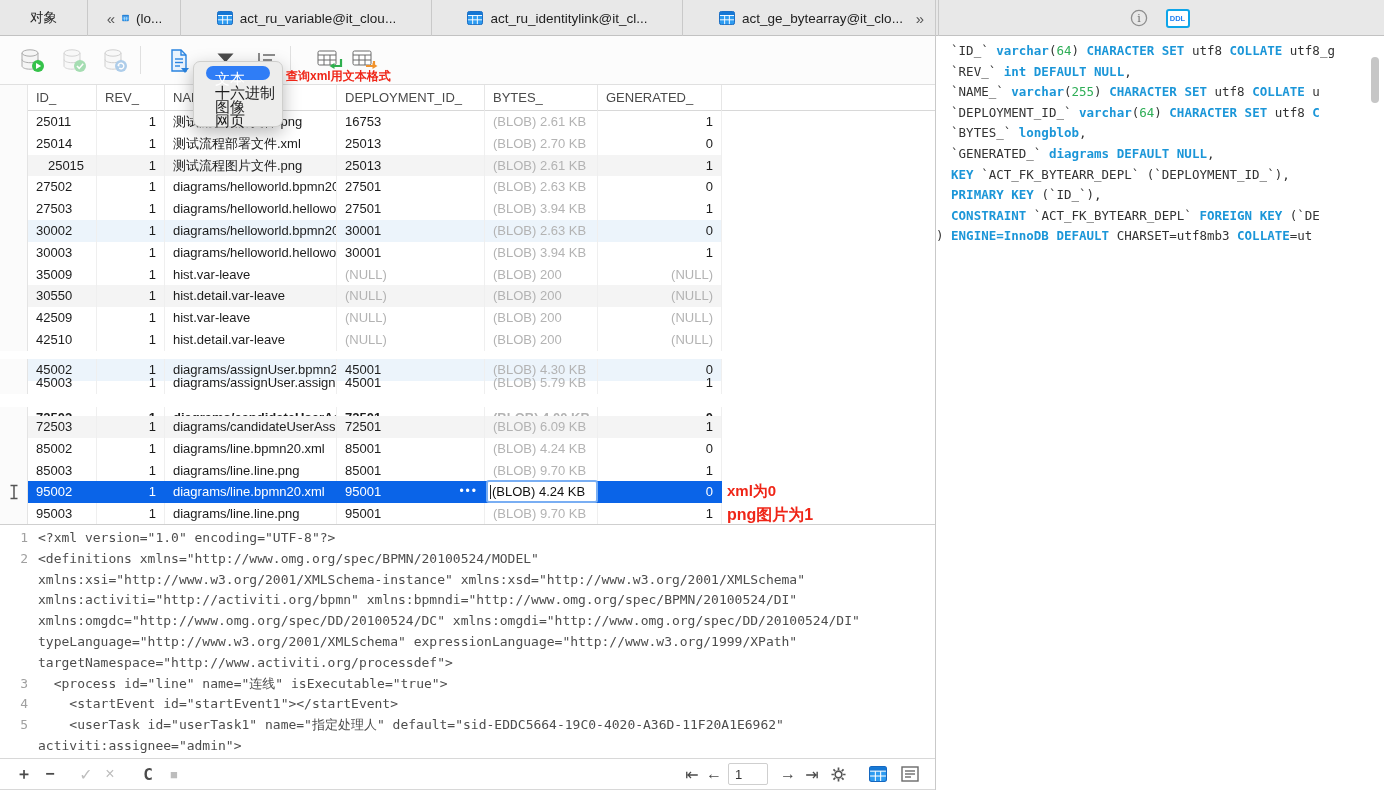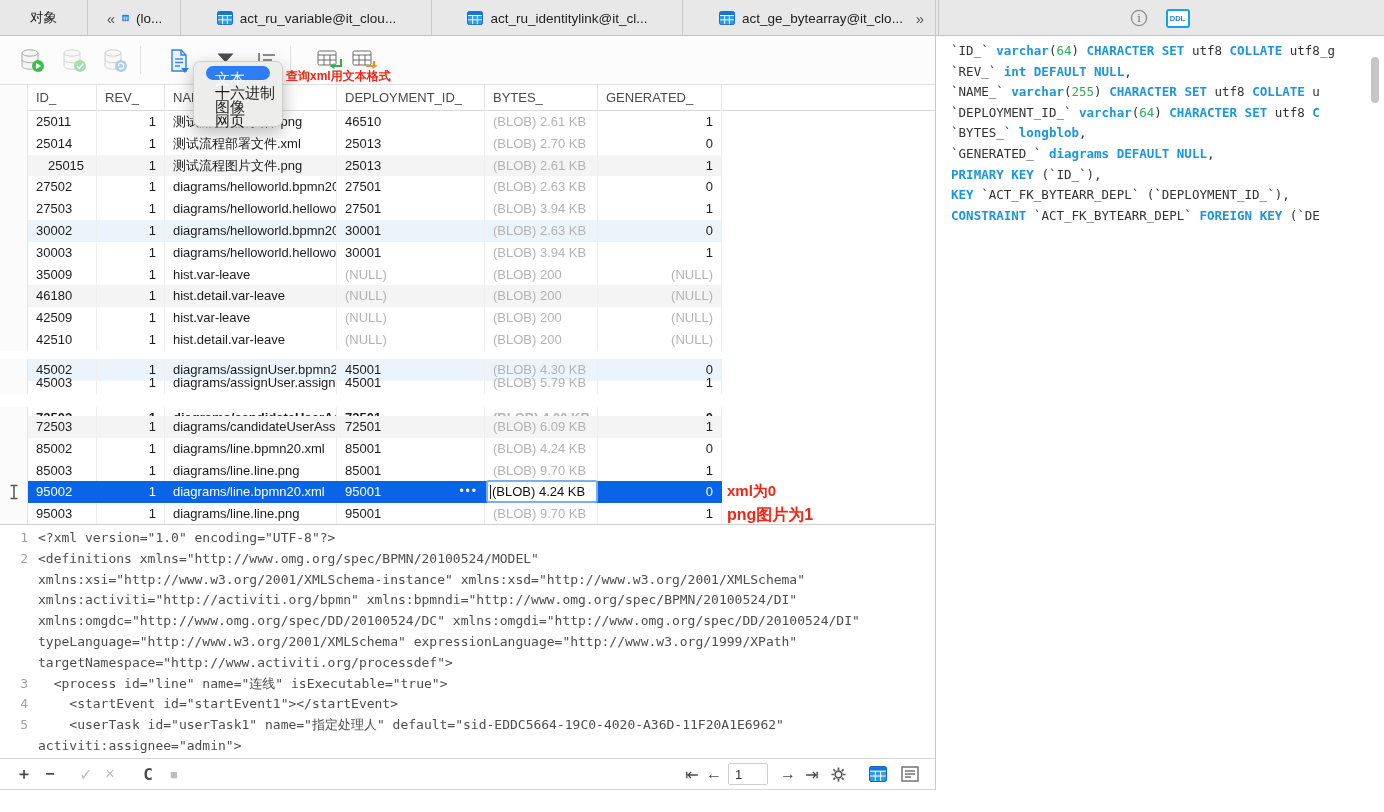--- a/index.html
+++ b/index.html
@@ -291,21 +291,21 @@
         <div class="ghcell" style="left: 485px; width: 113px;">BYTES_</div>
         <div class="ghcell" style="left: 598px; width: 124px;">GENERATED_</div>
         <div class="ghcell" style="left: 722px; width: 213px; border-right: none;"></div>
         <div class="ghcell" style="left: 0px; width: 28px; background: rgb(251, 251, 251);"></div>
       </div>
       <div class="grow" style="top: 26px;">
         <div class="gutter"></div>
         <div class="cell" style="left: 28px; width: 69px;">25011</div>
         <div class="cell num" style="left: 97px; width: 68px;">1</div>
         <div class="cell" style="left: 165px; width: 172px;">测试流程图片文件.png</div>
-        <div class="cell" style="left: 337px; width: 148px;">46510</div>
+        <div class="cell" style="left: 337px; width: 148px;">16753</div>
         <div class="cell gray" style="left: 485px; width: 113px;">(BLOB) 2.61 KB</div>
         <div class="cell num" style="left: 598px; width: 124px;">1</div>
       </div>
       <div class="grow" style="top: 47.79px;">
         <div class="gutter"></div>
         <div class="cell" style="left: 28px; width: 69px;">25014</div>
         <div class="cell num" style="left: 97px; width: 68px;">1</div>
         <div class="cell" style="left: 165px; width: 172px;">测试流程部署文件.xml</div>
         <div class="cell" style="left: 337px; width: 148px;">25013</div>
         <div class="cell gray" style="left: 485px; width: 113px;">(BLOB) 2.70 KB</div>
@@ -360,21 +360,21 @@
         <div class="gutter"></div>
         <div class="cell" style="left: 28px; width: 69px;">35009</div>
         <div class="cell num" style="left: 97px; width: 68px;">1</div>
         <div class="cell" style="left: 165px; width: 172px;">hist.var-leave</div>
         <div class="cell gray" style="left: 337px; width: 148px;">(NULL)</div>
         <div class="cell gray" style="left: 485px; width: 113px;">(BLOB) 200</div>
         <div class="cell num gray" style="left: 598px; width: 124px;">(NULL)</div>
       </div>
       <div class="grow stripe-g" style="top: 200.32px;">
         <div class="gutter"></div>
-        <div class="cell" style="left: 28px; width: 69px;">46180</div>
+        <div class="cell" style="left: 28px; width: 69px;">30550</div>
         <div class="cell num" style="left: 97px; width: 68px;">1</div>
         <div class="cell" style="left: 165px; width: 172px;">hist.detail.var-leave</div>
         <div class="cell gray" style="left: 337px; width: 148px;">(NULL)</div>
         <div class="cell gray" style="left: 485px; width: 113px;">(BLOB) 200</div>
         <div class="cell num gray" style="left: 598px; width: 124px;">(NULL)</div>
       </div>
       <div class="grow" style="top: 222.11px;">
         <div class="gutter"></div>
         <div class="cell" style="left: 28px; width: 69px;">42509</div>
         <div class="cell num" style="left: 97px; width: 68px;">1</div>
@@ -586,19 +586,20 @@
   <div class="watermark">@稀土掘金技术社区</div>
 
   <div class="vdivider"></div>
   <div class="ddlpane" id="ddlpane" style="padding-top: 4px;">
       <div class="dline"><span>  `ID_` </span><span class="k">varchar</span><span>(</span><span class="g">64</span><span>) </span><span class="k">CHARACTER SET</span><span> utf8 </span><span class="k">COLLATE</span><span> utf8_g</span></div>
       <div class="dline"><span>  `REV_` </span><span class="k">int</span><span> </span><span class="k">DEFAULT NULL</span><span>,</span></div>
       <div class="dline"><span>  `NAME_` </span><span class="k">varchar</span><span>(</span><span class="g">255</span><span>) </span><span class="k">CHARACTER SET</span><span> utf8 </span><span class="k">COLLATE</span><span> u</span></div>
       <div class="dline"><span>  `DEPLOYMENT_ID_` </span><span class="k">varchar</span><span>(</span><span class="g">64</span><span>) </span><span class="k">CHARACTER SET</span><span> utf8 </span><span class="k">C</span></div>
       <div class="dline"><span>  `BYTES_` </span><span class="k">longblob</span><span>,</span></div>
       <div class="dline"><span>  `GENERATED_` </span><span class="k">diagrams</span><span> </span><span class="k">DEFAULT NULL</span><span>,</span></div>
+      <div class="dline"><span>  </span><span class="k">KEY</span><span> `ACT_FK_BYTEARR_DEPL` (`DEPLOYMENT_ID_`),</span></div>
       <div class="dline"><span>  </span><span class="k">PRIMARY KEY</span><span> (`ID_`),</span></div>
-      <div class="dline"><span>  </span><span class="k">KEY</span><span> `ACT_FK_BYTEARR_DEPL` (`DEPLOYMENT_ID_`),</span></div>
       <div class="dline"><span>  </span><span class="k">CONSTRAINT</span><span> `ACT_FK_BYTEARR_DEPL` </span><span class="k">FOREIGN KEY</span><span> (`DE</span></div>
+      <div class="dline"><span>) </span><span class="k">ENGINE=InnoDB</span><span> </span><span class="k">DEFAULT</span><span> CHARSET=utf8mb3 </span><span class="k">COLLATE</span><span>=ut</span></div>
     </div>
   <div class="scrollthumb"></div>
 
 </div>
 
 </body></html>

